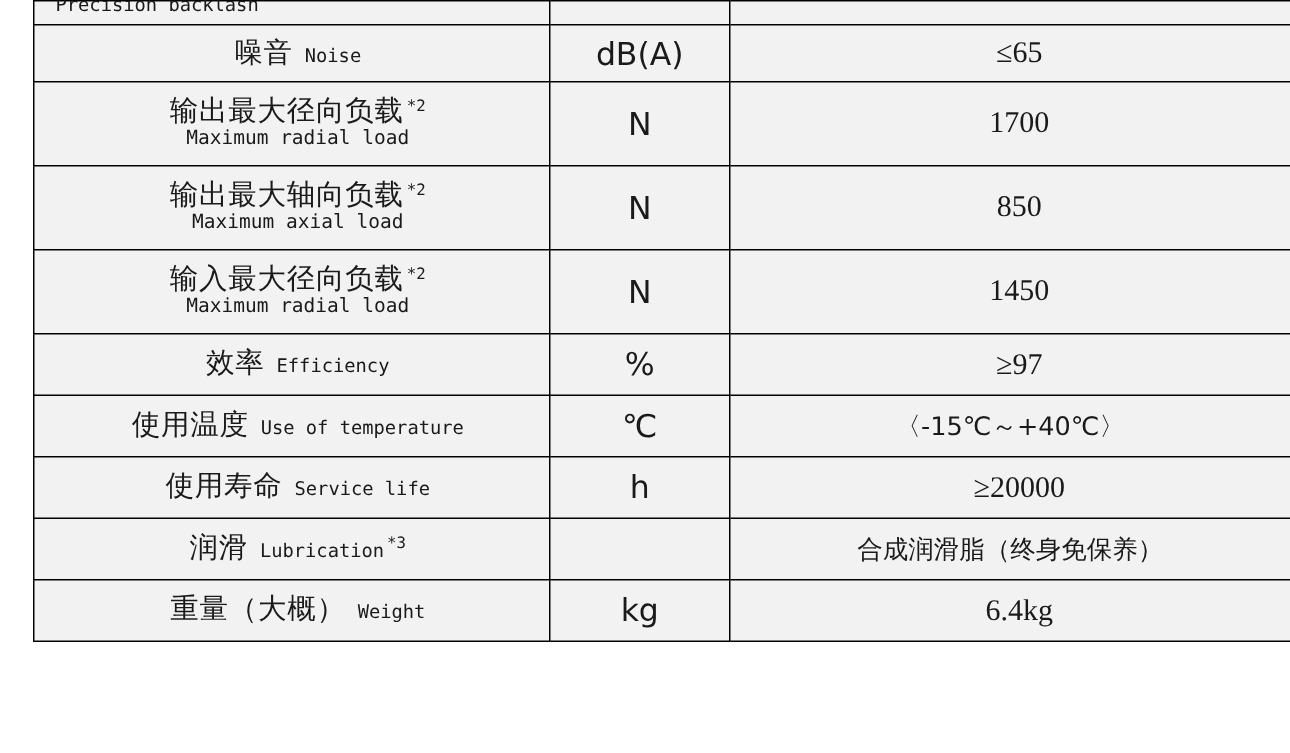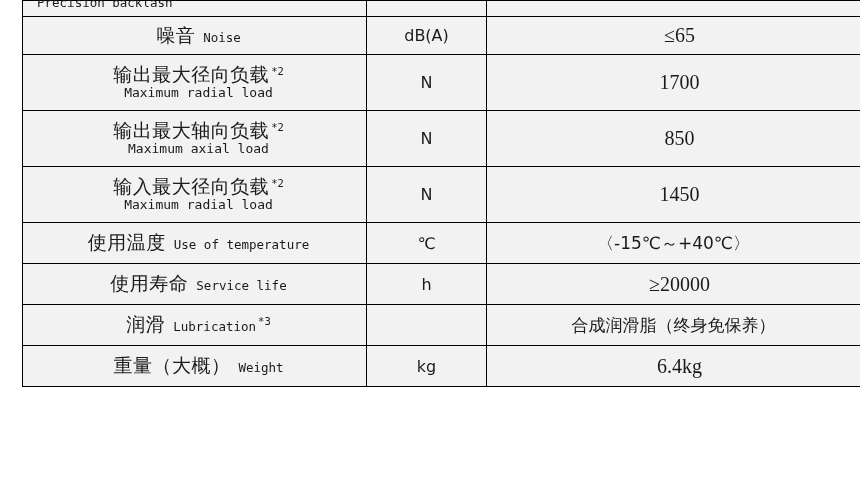--- a/index.html
+++ b/index.html
@@ -61,21 +61,21 @@
     font-size: 10.5px;
     vertical-align: super;
     padding-left: 2px;
   }
   .row-two-line .line1 { display: block; }
   .row-two-line .line2 { display: block; margin-top: 1px; }
 
   .cell-unit {
     text-align: center;
     font-family: "DejaVu Sans", sans-serif;
-    font-size: 16px;
+    font-size: 21px;
   }
   .cell-value {
     text-align: center;
     font-family: "DejaVu Sans", sans-serif;
     font-size: 17px;
   }
   .cell-value.num {
     font-family: "Liberation Serif", serif;
     font-size: 20px;
     padding-left: 12px;
@@ -159,20 +159,29 @@
           <div class="cell-label row-two-line">
             <span class="line1"><span class="cn">输入最大径向负载</span><span class="sup">*2</span></span>
             <span class="line2 en">Maximum radial load</span>
           </div>
         </td>
         <td class="cell-unit">N</td>
         <td class="cell-value num">1450</td>
       </tr>
 
 
+      <tr class="h-mid">
+        <td>
+          <div class="cell-label">
+            <span class="cn">效率</span><span class="en-inline">Efficiency</span>
+          </div>
+        </td>
+        <td class="cell-unit">%</td>
+        <td class="cell-value num">≥97</td>
+      </tr>
 
       <tr class="h-mid">
         <td>
           <div class="cell-label">
             <span class="cn">使用温度</span><span class="en-inline">Use of temperature</span>
           </div>
         </td>
         <td class="cell-unit">℃</td>
         <td class="cell-value cnval">〈-15℃～+40℃〉</td>
       </tr>

